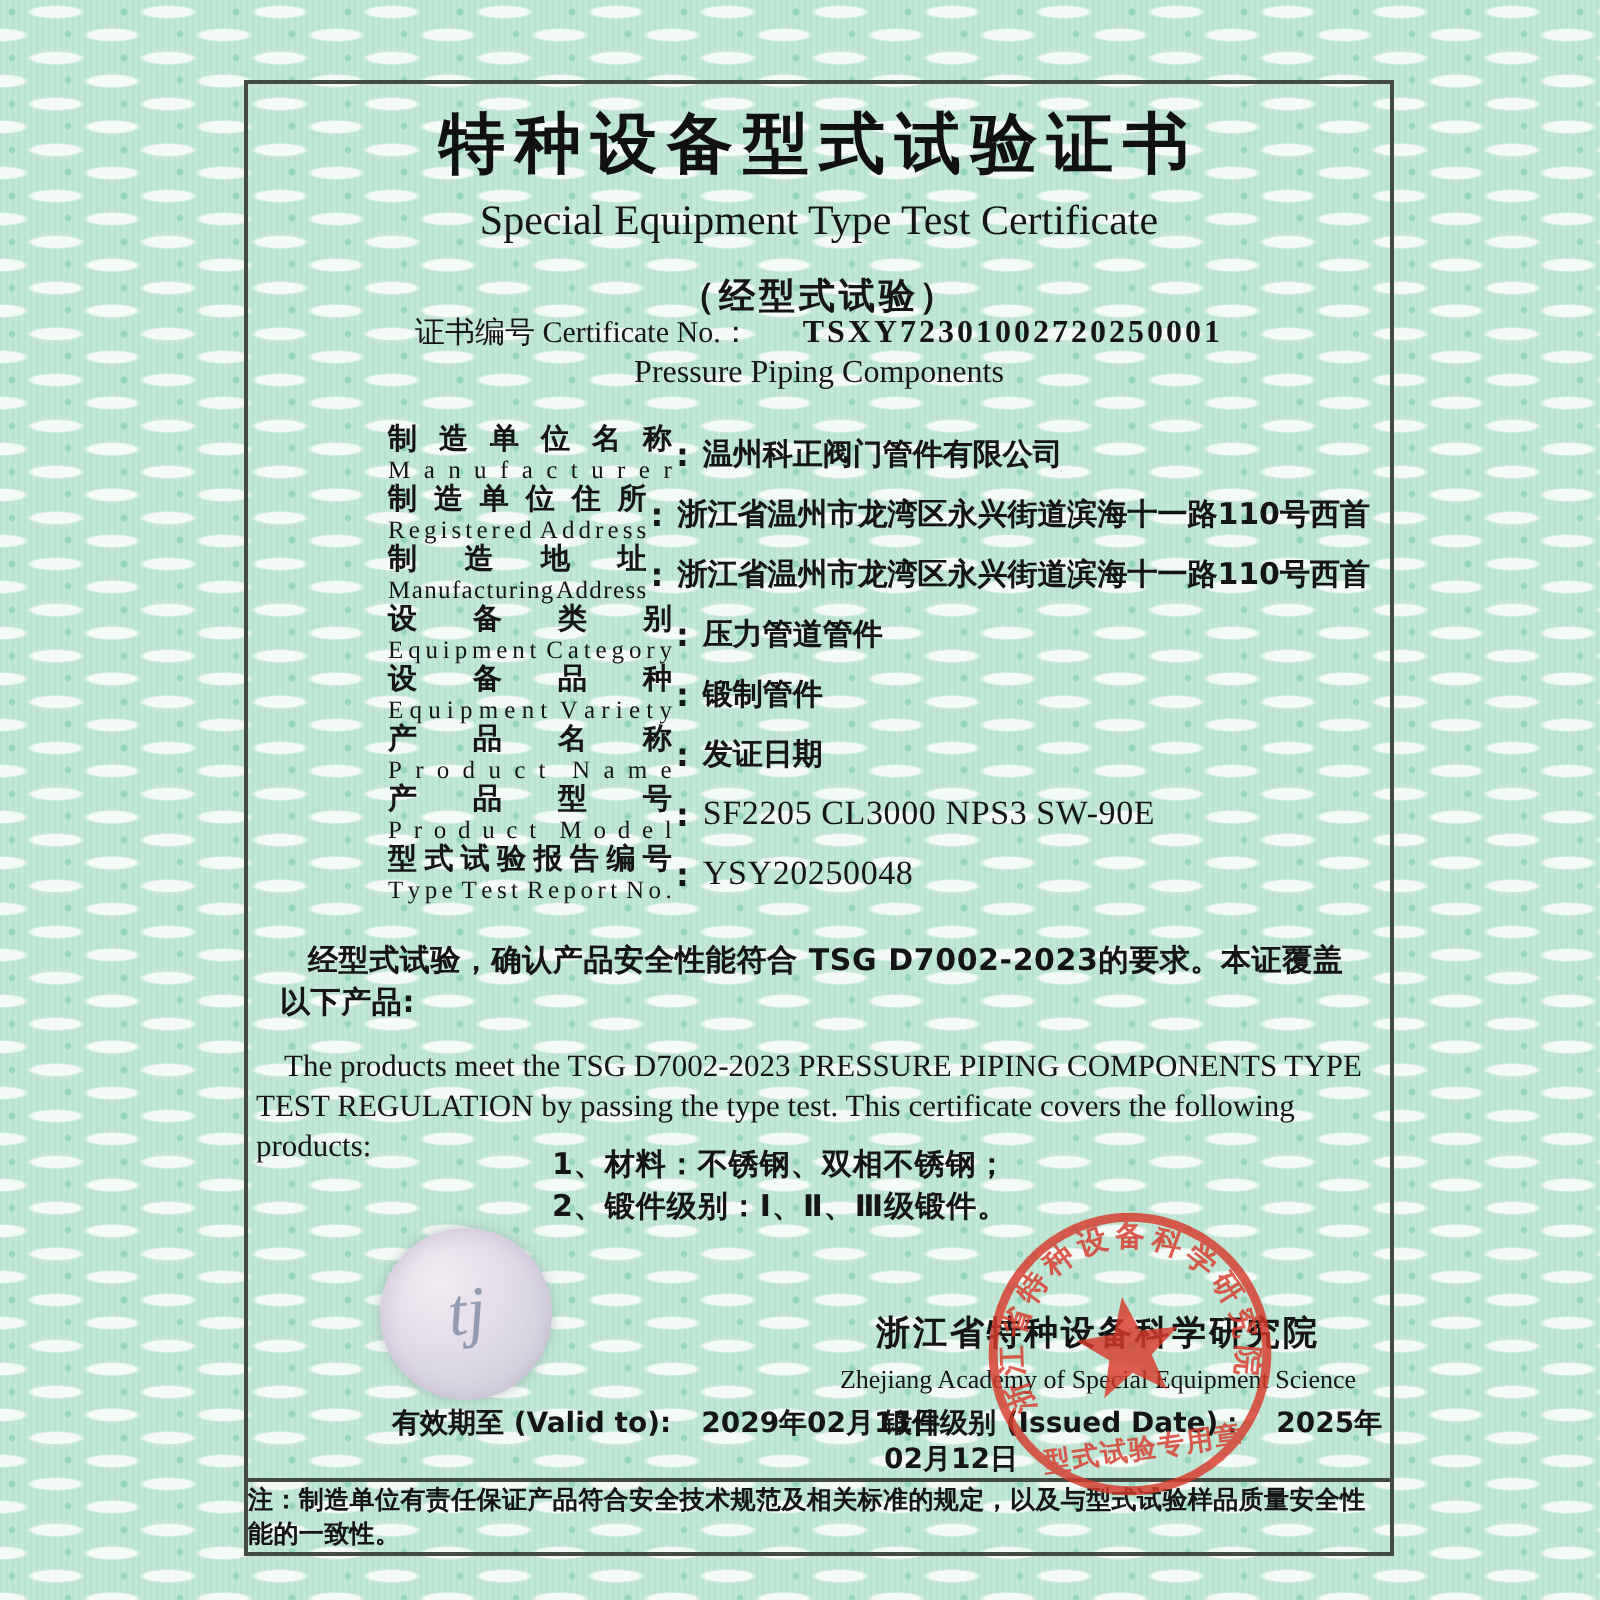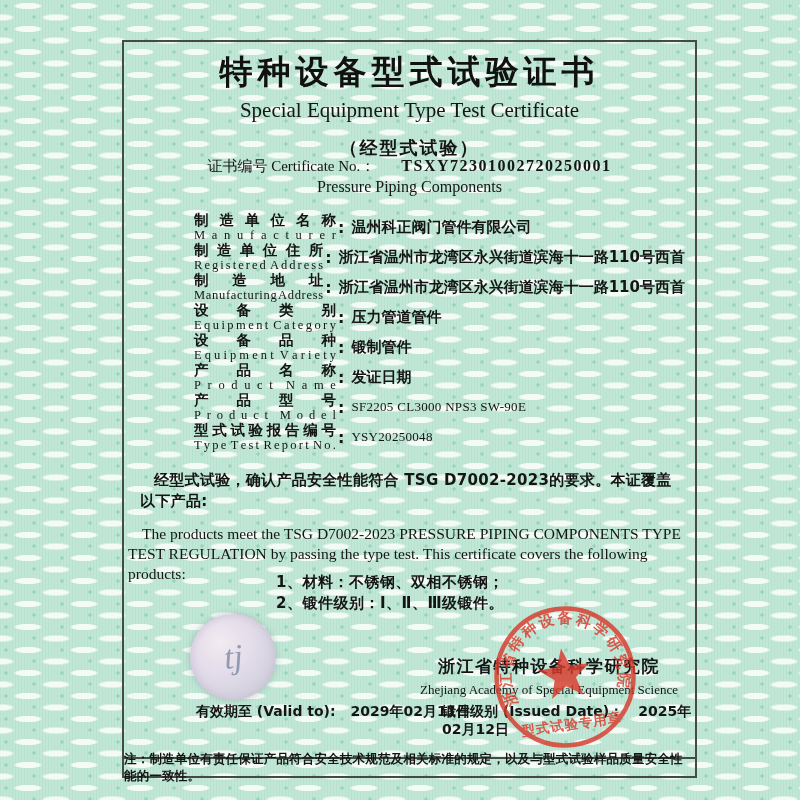--- a/index.html
+++ b/index.html
@@ -33,21 +33,21 @@
   .certno-value{font-size:16px;font-weight:700;letter-spacing:1.5px;font-family:"Liberation Serif","DejaVu Serif",serif;}
 
   .fields{position:absolute;top:170px;left:70px;right:10px;}
   .field-row{display:flex;align-items:center;height:30px;}
   .field-labels{width:142px;display:flex;flex-direction:column;justify-content:center;}
   .justify-chars{display:flex;justify-content:space-between;}
   .label-cn{font-size:14.5px;font-weight:700;line-height:15px;}
   .label-en{font-family:"Liberation Serif","DejaVu Serif",serif;font-size:12.5px;line-height:14px;}
   .field-colon{font-weight:700;font-size:16px;margin:0 7px 0 2px;}
   .field-value{font-size:15px;font-weight:700;white-space:nowrap;}
-  .field-value.latin{font-family:"Liberation Serif","DejaVu Serif",serif;font-weight:400;font-size:13px;letter-spacing:.3px;}
+  .field-value.latin{font-family:"Liberation Serif","DejaVu Serif",serif;font-weight:400;font-size:17px;letter-spacing:.3px;}
 
   .statement{position:absolute;top:416px;left:4px;width:560px;}
   .st-cn{margin:12px;font-size:15px;font-weight:600;letter-spacing:.3px;text-indent:14px;line-height:21px;}
   .st-en{margin:2px 0 0 0;font-family:"Liberation Serif","DejaVu Serif",serif;font-size:15.5px;text-indent:14px;line-height:20px;}
 
   .products{position:absolute;top:530px;left:152px;}
   .product-line{font-size:15px;font-weight:700;line-height:21px;letter-spacing:.5px;}
 
   .holo{
     position:absolute;top:572px;left:66px;width:86px;height:86px;border-radius:50%;
@@ -59,21 +59,21 @@
 
   .issuer-cn{position:absolute;top:613px;left:260px;width:330px;text-align:center;font-size:17px;font-weight:600;letter-spacing:1.5px;}
   .issuer-en{position:absolute;top:640px;left:260px;width:330px;text-align:center;font-family:"Liberation Serif","DejaVu Serif",serif;font-size:13px;}
 
   .valid-row{position:absolute;top:661px;left:72px;font-size:14px;}
   .issued-row{position:absolute;top:661px;left:318px;font-size:14px;}
   .date-label{font-weight:600;}
   .date-val{font-weight:700;margin-left:15px;}
 
   .note-strip{
-    position:absolute;left:-2px;right:-2px;bottom:-2px;height:21px;
+    position:absolute;left:-2px;right:-2px;bottom:-2px;height:39px;
     border:2px solid #444b42;box-sizing:border-box;
     display:flex;align-items:center;justify-content:center;
   }
   .note-text{font-size:12.5px;font-weight:700;letter-spacing:.2px;}
 
   .stamp{position:absolute;top:545px;left:351px;width:180px;height:180px;transform:rotate(-8deg);opacity:.82;}
 </style>
 </head>
 <body>
 

